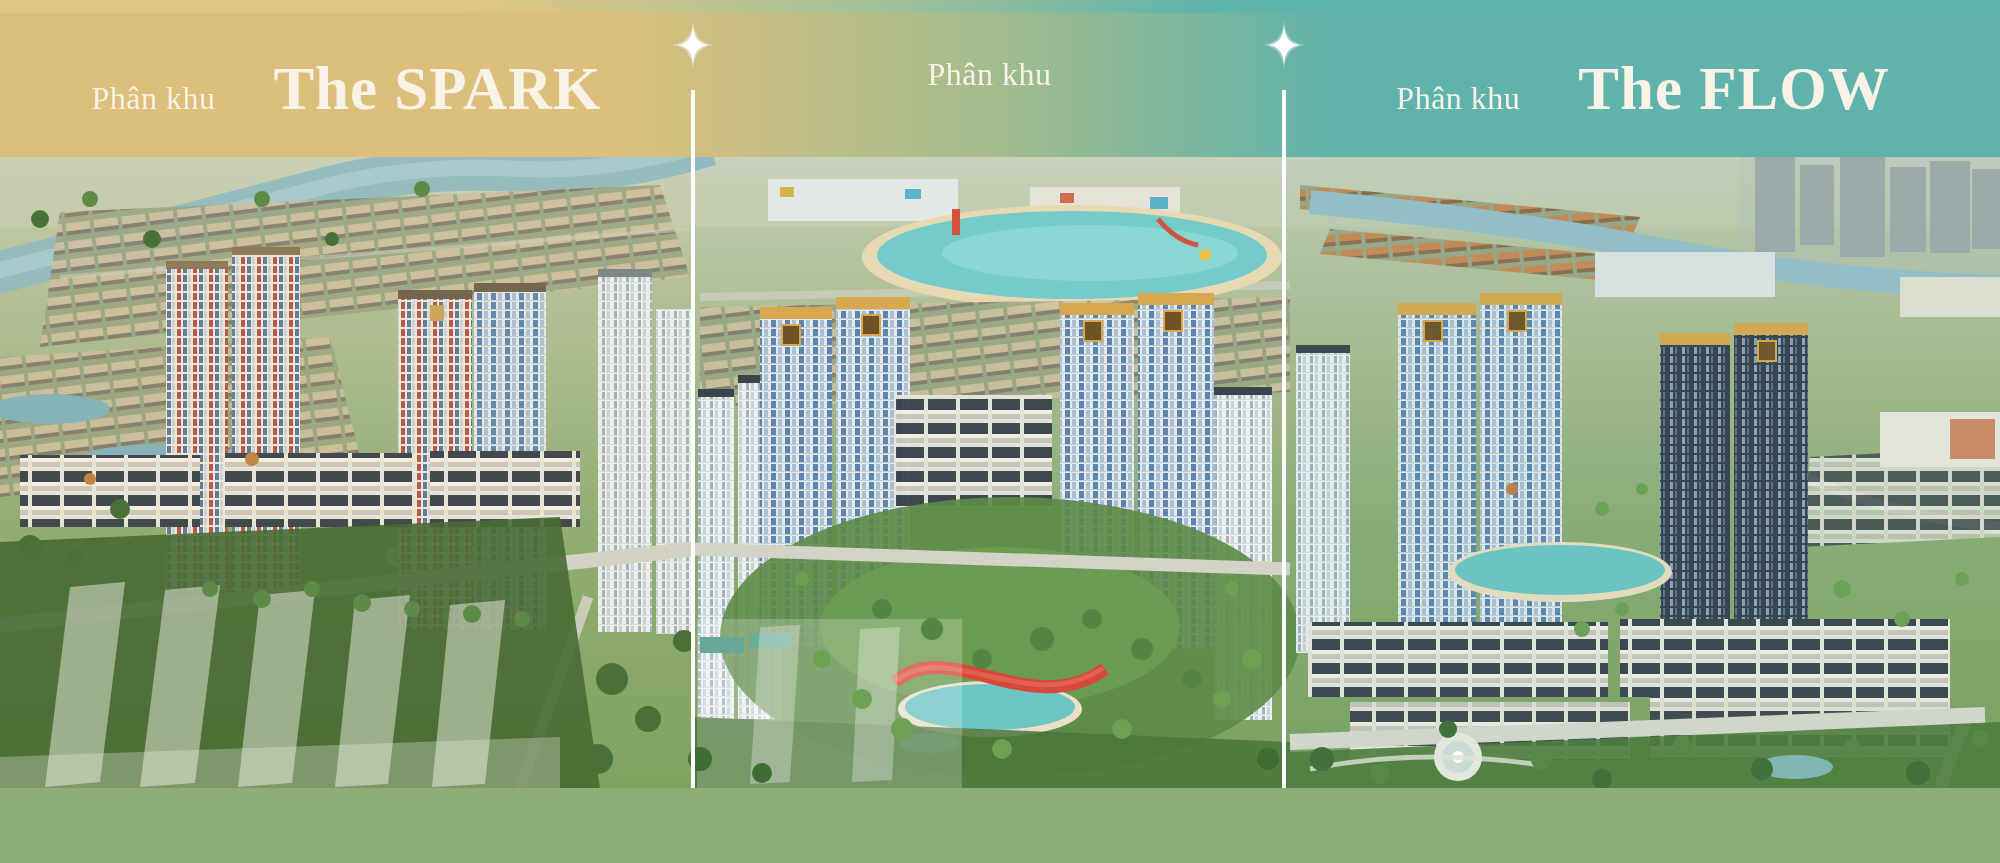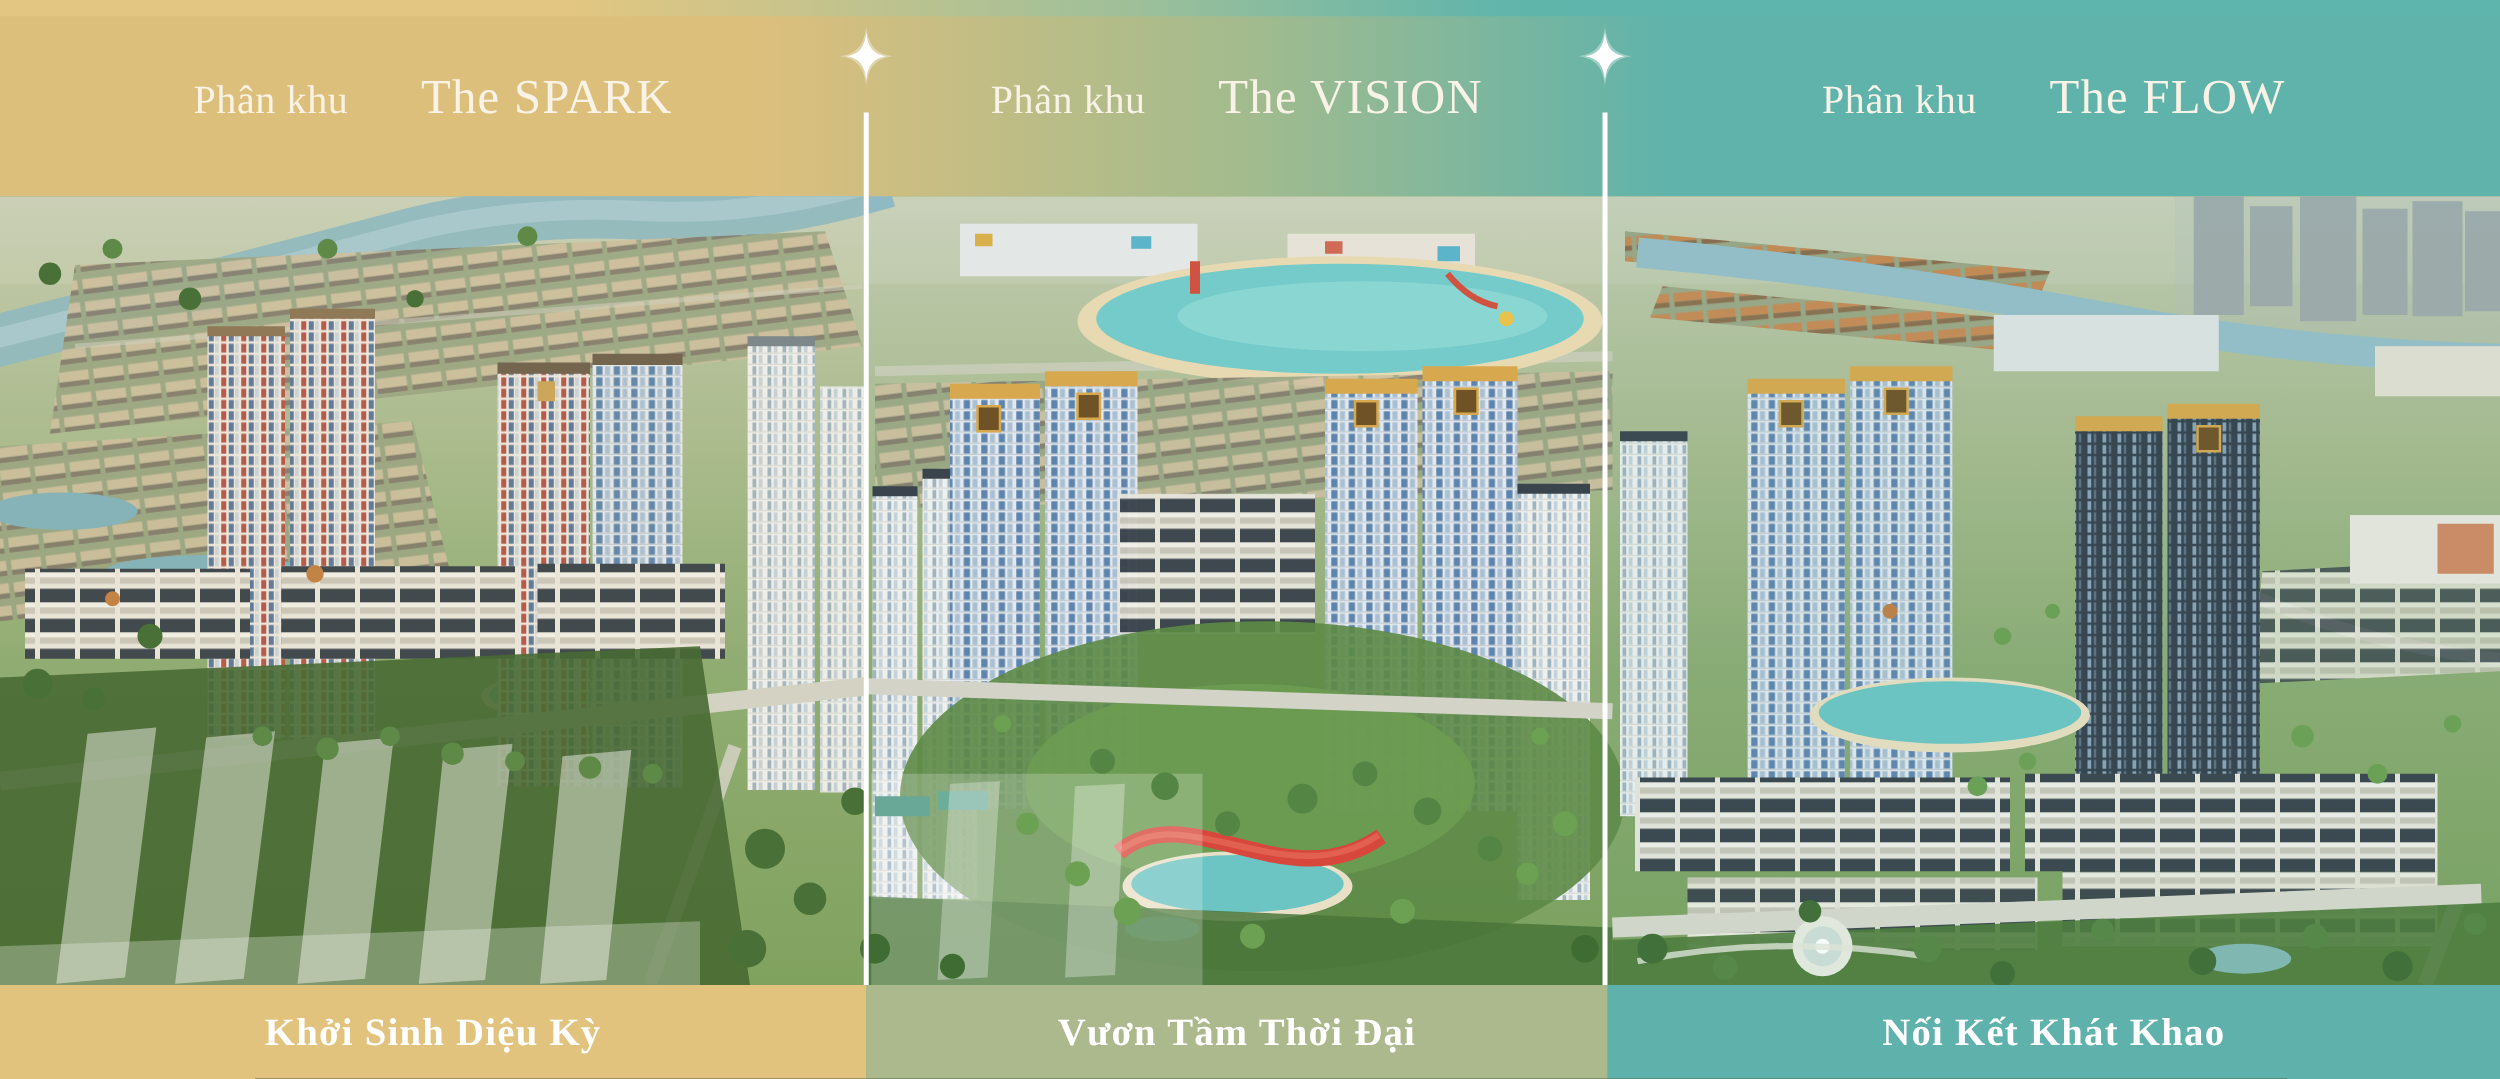--- a/index.html
+++ b/index.html
@@ -18,21 +18,21 @@
     content:"";position:absolute;top:0;left:0;width:100%;height:13px;
     background:linear-gradient(90deg,#e2c782 0%,#e2c782 23%,#9dc09b 45%,#5eb5ac 60%,#5eb5ac 100%);
     opacity:.9;
   }
   .hpanel{
     display:flex;align-items:baseline;justify-content:center;gap:58px;
     padding-top:58px;box-sizing:border-box;height:157px;
   }
   .w1{width:693px}.w2{width:593px}.w3{width:714px}
   .plabel{font-size:32px;color:var(--c-text);letter-spacing:.5px;line-height:1;}
-  .ptitle{font-size:39px;color:var(--c-text);letter-spacing:1px;line-height:1;margin:0;font-weight:400;}
+  .ptitle{font-size:61px;color:var(--c-text);letter-spacing:1px;line-height:1;margin:0;font-weight:700;}
   
   .photo{position:absolute;top:157px;left:0;width:2000px;height:631px;}
   .photo svg{display:block;}
   
   .footer{position:absolute;top:788px;left:0;width:2000px;height:75px;display:flex;}
   .fcell{display:flex;align-items:center;justify-content:center;height:75px;}
   .f1{background:var(--c-footer-gold)}.f2{background:var(--c-footer-sage)}.f3{background:var(--c-footer-teal)}
   .tagline{font-size:31px;font-weight:600;color:#ffffff;letter-spacing:1px;}
   
   .divider{position:absolute;top:90px;width:4px;height:698px;background:var(--c-divider);z-index:5;}
@@ -45,21 +45,20 @@
 
 <div class="page">
 
   <header class="header">
     <div class="hpanel w1">
       <span class="plabel">Phân khu</span>
       <h1 class="ptitle">The SPARK</h1>
     </div>
     <div class="hpanel w2">
       <span class="plabel">Phân khu</span>
-      <h1 class="ptitle">The VISION</h1>
     </div>
     <div class="hpanel w3">
       <span class="plabel">Phân khu</span>
       <h1 class="ptitle">The FLOW</h1>
     </div>
   </header>
 
   <div class="photo" aria-label="Aerial masterplan render of a township: high-rise apartment clusters, low-rise row houses, lagoon water park, canals, parks and greenery, split into three sections by white divider lines">
     <svg width="2000" height="631" viewBox="0 0 2000 631" preserveAspectRatio="none" role="img">
       <defs>
@@ -335,25 +334,14 @@
 
   <svg class="sparkle s1" viewBox="-24 -24 48 48">
     <path d="M0,-21 C1.6,-7.5 7.5,-1.6 21,0 C7.5,1.6 1.6,7.5 0,21 C-1.6,7.5 -7.5,1.6 -21,0 C-7.5,-1.6 -1.6,-7.5 0,-21 Z" fill="#ffffff" opacity="0.35" transform="scale(1.02,1.15)"></path>
     <path d="M0,-19 C1.5,-7 7,-1.5 19,0 C7,1.5 1.5,7 0,19 C-1.5,7 -7,1.5 -19,0 C-7,-1.5 -1.5,-7 0,-19 Z" fill="#ffffff" transform="scale(0.82,1)"></path>
   </svg>
   <svg class="sparkle s2" viewBox="-24 -24 48 48">
     <path d="M0,-21 C1.6,-7.5 7.5,-1.6 21,0 C7.5,1.6 1.6,7.5 0,21 C-1.6,7.5 -7.5,1.6 -21,0 C-7.5,-1.6 -1.6,-7.5 0,-21 Z" fill="#ffffff" opacity="0.35" transform="scale(1.02,1.15)"></path>
     <path d="M0,-19 C1.5,-7 7,-1.5 19,0 C7,1.5 1.5,7 0,19 C-1.5,7 -7,1.5 -19,0 C-7,-1.5 -1.5,-7 0,-19 Z" fill="#ffffff" transform="scale(0.82,1)"></path>
   </svg>
 
-  <footer class="footer">
-    <div class="fcell f1 w1">
-      <span class="tagline">Khởi Sinh Diệu Kỳ</span>
-    </div>
-    <div class="fcell f2 w2">
-      <span class="tagline">Vươn Tầm Thời Đại</span>
-    </div>
-    <div class="fcell f3 w3">
-      <span class="tagline">Nối Kết Khát Khao</span>
-    </div>
-  </footer>
 
 </div>
 
 </body></html>

